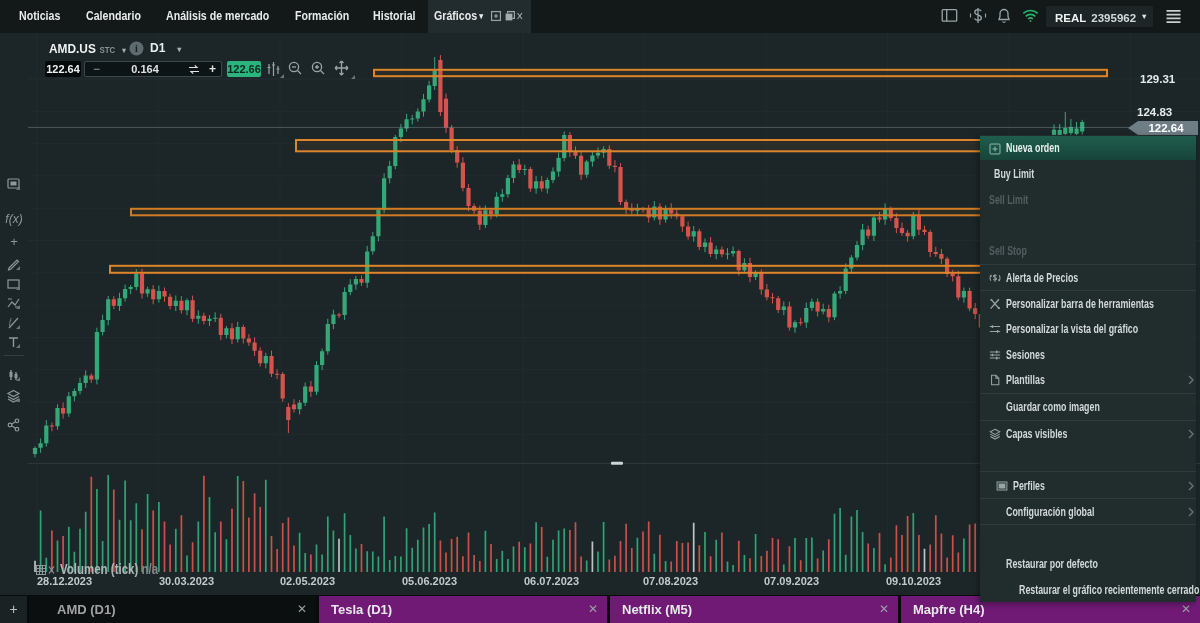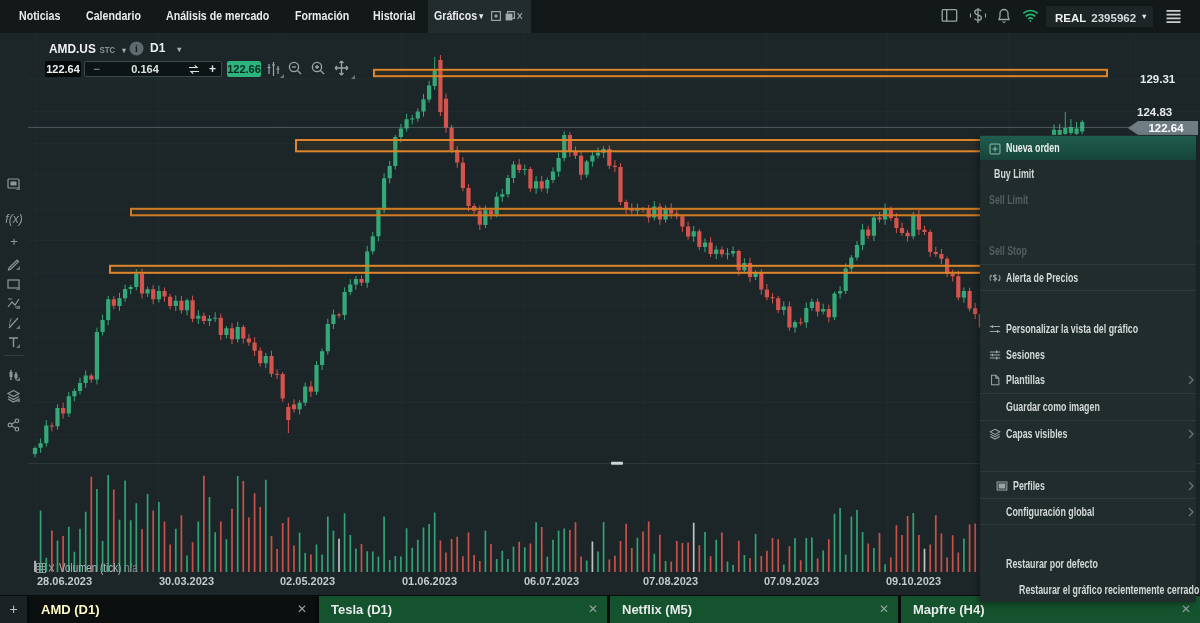--- a/index.html
+++ b/index.html
@@ -28,21 +28,21 @@
 .mi { position:relative; height:26px; line-height:26px; color:#d3d9d9; font-size:13px; font-weight:bold; padding-left:26px; white-space:nowrap; }
 .mtx { display:inline-block; transform:scaleX(0.68); transform-origin:0 50%; }
 .mi.dis { color:#525f60; }
 .mi .micon { position:absolute; left:9px; top:7px; width:12px; height:12px; }
 .mi .arr { position:absolute; right:2px; top:8px; width:6px; height:10px; }
 .msep { height:1px; background:#2e3a3b; margin:0; }
 #nuevaorden { background:linear-gradient(180deg,#1f5d4d,#17443a); color:#eaf0ee; }
 
 
 #tabbar { position:absolute; left:0; top:595px; width:1200px; height:28px; background:#070b0c; z-index:10; }
-.tab { position:absolute; top:1px; height:27px; background:#14532d; color:#e6eaea; font-size:13px; line-height:27px; }
+.tab { position:absolute; top:1px; height:27px; background:#701a75; color:#e6eaea; font-size:13px; line-height:27px; }
 .tab .tx { position:absolute; right:9px; top:0; color:#98a2a4; font-size:12px; font-weight:normal; }
 .datelbl { top:542px; color:#c3c9cb; font-size:11px; font-weight:bold; }
 </style>
 </head>
 <body>
 
 <div id="topbar">
   <div id="graficospanel"></div>
   <div class="navitem" style="left:19px">Noticias</div>
   <div class="navitem" style="left:86px">Calendario</div>
@@ -145,33 +145,33 @@
   <div class="hw" style="left:1140px;top:40px;color:#e7eaeb;font-size:11.5px;font-weight:bold">129.31</div>
   <div class="hw" style="left:1137px;top:73px;color:#e7eaeb;font-size:11.5px;font-weight:bold">124.83</div>
 
   <div class="hw" style="left:1128px;top:87.5px;z-index:6">
     <svg width="70" height="14" viewBox="0 0 70 14">
         <path d="M10 0H70v14H10L0 7z" fill="#6f7d85"></path>
         <text x="38" y="11" font-size="11.5" font-weight="bold" fill="#ffffff" text-anchor="middle" font-family="Liberation Sans">122.64</text>
       </svg>
   </div>
 
-  <div class="hw" style="left:36px;top:528px;color:#aeb6b8;font-size:12px;font-weight:normal">
+  <div class="hw" style="left:36px;top:528px;color:#aeb6b8;font-size:14px;font-weight:bold">
     <svg style="vertical-align:-2px" width="20" height="11" viewBox="0 0 20 11" stroke="#8d989b" stroke-width="1" fill="none">
         <rect x="0.5" y="0.5" width="9" height="9"></rect>
         <path d="M3.5 0.5v9M6.5 0.5v9M0.5 3.5h9M0.5 6.5h9"></path>
         <path d="M13 1.5l5 7M18 1.5l-5 7" stroke-width="1.2"></path>
       </svg>
     <span style="display:inline-block;transform:scaleX(0.82);transform-origin:0 50%">Volumen (tick) <span style="color:#7e8a8c">n/a</span></span>
   </div>
 
-  <div class="hw datelbl" style="left:37px">28.06.2023</div>
+  <div class="hw datelbl" style="left:37px">28.12.2023</div>
   <div class="hw datelbl" style="left:159px">30.03.2023</div>
   <div class="hw datelbl" style="left:280px">02.05.2023</div>
-  <div class="hw datelbl" style="left:402px">01.06.2023</div>
+  <div class="hw datelbl" style="left:402px">05.06.2023</div>
   <div class="hw datelbl" style="left:524px">06.07.2023</div>
   <div class="hw datelbl" style="left:643px">07.08.2023</div>
   <div class="hw datelbl" style="left:764px">07.09.2023</div>
   <div class="hw datelbl" style="left:886px">09.10.2023</div>
 </div>
 
 <div id="sidebar">
 <svg class="sico" style="top:144px" width="28" height="14" viewBox="-7 0 28 14">
       <rect x="1" y="2" width="11" height="9" rx="1" stroke="#8d989b" stroke-width="1.2" fill="none"></rect>
       <rect x="3.5" y="4.5" width="6" height="4" fill="#8d989b"></rect>
@@ -216,41 +216,46 @@
 <svg class="sico" style="top:385px" width="28" height="14" viewBox="-7 0 28 14">
       <circle cx="3" cy="7" r="1.8" stroke="#8d989b" stroke-width="1.2" fill="none"></circle>
       <circle cx="10" cy="2.8" r="1.8" stroke="#8d989b" stroke-width="1.2" fill="none"></circle>
       <circle cx="10" cy="11.2" r="1.8" stroke="#8d989b" stroke-width="1.2" fill="none"></circle>
       <path d="M4.6 6.2l3.8-2.4M4.6 7.8l3.8 2.4" stroke="#8d989b" stroke-width="1.2" fill="none"></path>
     </svg>
 </div>
 
 <div id="tabbar">
   <div class="tab" style="left:0;width:27px;background:#1a2224;text-align:center;color:#b9c1c2;font-size:14px">+</div>
-  <div class="tab" style="left:29px;width:287px;background:#0b0f10"><span style="margin-left:12px;font-weight:bold;color:#fef9c3">AMD (D1)</span><span class="tx">✕</span></div>
+  <div class="tab" style="left:29px;width:287px;background:#0b0f10"><span style="margin-left:28px;font-weight:bold;color:#a3a3a3">AMD (D1)</span><span class="tx">✕</span></div>
   <div class="tab" style="left:319px;width:288px"><span style="margin-left:12px;font-weight:bold">Tesla (D1)</span><span class="tx">✕</span></div>
   <div class="tab" style="left:610px;width:288px"><span style="margin-left:12px;font-weight:bold">Netflix (M5)</span><span class="tx">✕</span></div>
   <div class="tab" style="left:901px;width:299px"><span style="margin-left:12px;font-weight:bold">Mapfre (H4)</span><span class="tx">✕</span></div>
 </div>
 
 <div id="menu">
 <div class="mi" id="nuevaorden" style="position:absolute;left:0;right:0;top:0.5px;height:24.5px;line-height:24.5px"><svg class="micon" viewBox="0 0 14 14">
         <rect x="1.2" y="1.2" width="11.6" height="11.6" rx="1" stroke="#93bdae" stroke-width="1.15" fill="none"></rect>
         <path d="M4 7h6M7 4v6" stroke="#93bdae" stroke-width="1.15" fill="none"></path>
       </svg><span class="mtx">Nueva orden</span></div>
 <div class="mi" style="position:absolute;left:0;right:0;top:26.2px;padding-left:14px"><span class="mtx">Buy Limit</span></div>
 <div class="mi dis" style="position:absolute;left:0;right:16px;top:51.7px;padding-left:9px"><span class="mtx">Sell Limit</span></div>
 <div class="mi dis" style="position:absolute;left:0;right:0;top:103.2px;padding-left:9px"><span class="mtx">Sell Stop</span></div>
 <div class="msep" style="position:absolute;left:0;right:0;top:128.7px"></div>
 <div class="mi" style="position:absolute;left:0;right:0;top:129.9px"><svg class="micon" viewBox="0 0 14 14">
         <path d="M7 2.6v8.8M8.7 4.4c-0.4-0.6-1-0.9-1.7-0.9-1 0-1.8 0.6-1.8 1.4 0 2 3.6 1.1 3.6 3.1 0 0.9-0.8 1.4-1.8 1.4-0.9 0-1.5-0.3-1.9-1" stroke="#97a5a4" stroke-width="1.2" fill="none"></path>
         <path d="M2.2 10.2A5.8 5.8 0 0 1 2.2 3.8M11.8 3.8a5.8 5.8 0 0 1 0 6.4" stroke="#97a5a4" stroke-width="1.2" fill="none"></path>
         <path d="M2.2 3.2v1.4h1.4M11.8 10.8V9.4h-1.4" stroke="#97a5a4" stroke-width="1.2" fill="none"></path>
       </svg><span class="mtx">Alerta de Precios</span></div>
 <div class="msep" style="position:absolute;left:0;right:0;top:155.3px"></div>
+<div class="mi" style="position:absolute;left:0;right:0;top:155.6px"><svg class="micon" viewBox="0 0 14 14">
+        <path d="M2.4 1.6l9.4 10.8M11.6 1.4L1.9 12.4" stroke="#97a5a4" stroke-width="1.6" fill="none"></path>
+        <path d="M1.6 1.2l2.6 0.6-1.9 2L1.6 1.2z" fill="#97a5a4"></path>
+        <circle cx="11.6" cy="11.8" r="1.3" fill="#97a5a4"></circle>
+      </svg><span class="mtx">Personalizar barra de herramientas</span></div>
 <div class="mi" style="position:absolute;left:0;right:0;top:181.1px"><svg class="micon" viewBox="0 0 14 14">
         <path d="M1 4.2h12M1 9.8h12" stroke="#97a5a4" stroke-width="1.2" fill="none"></path>
         <path d="M4 2.6v3.2M10 8.2v3.2" stroke="#97a5a4" stroke-width="1.6" fill="none"></path>
       </svg><span class="mtx">Personalizar la vista del gráfico</span></div>
 <div class="mi" style="position:absolute;left:0;right:0;top:206.9px"><svg class="micon" viewBox="0 0 14 14">
         <path d="M1 3.4h12M1 7h12M1 10.6h12" stroke="#97a5a4" stroke-width="1.2" fill="none"></path>
         <path d="M9 1.8v3.2M4 5.4v3.2M9 9v3.2" stroke="#97a5a4" stroke-width="1.6" fill="none"></path>
       </svg><span class="mtx">Sesiones</span></div>
 <div class="mi" style="position:absolute;left:0;right:0;top:232.4px"><svg class="micon" viewBox="0 0 14 14">
         <path d="M3 1.5h5l3.5 3.5v7.5H3z" stroke="#97a5a4" stroke-width="1.2" fill="none"></path>

